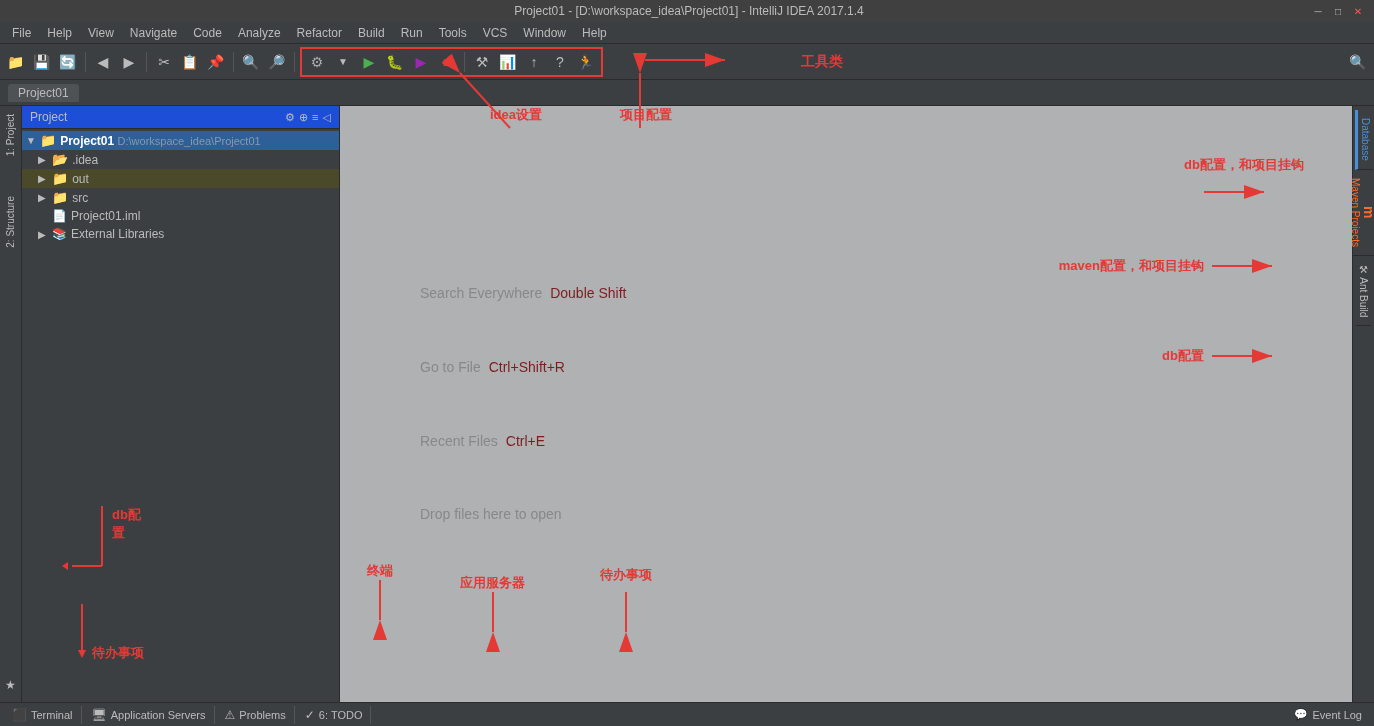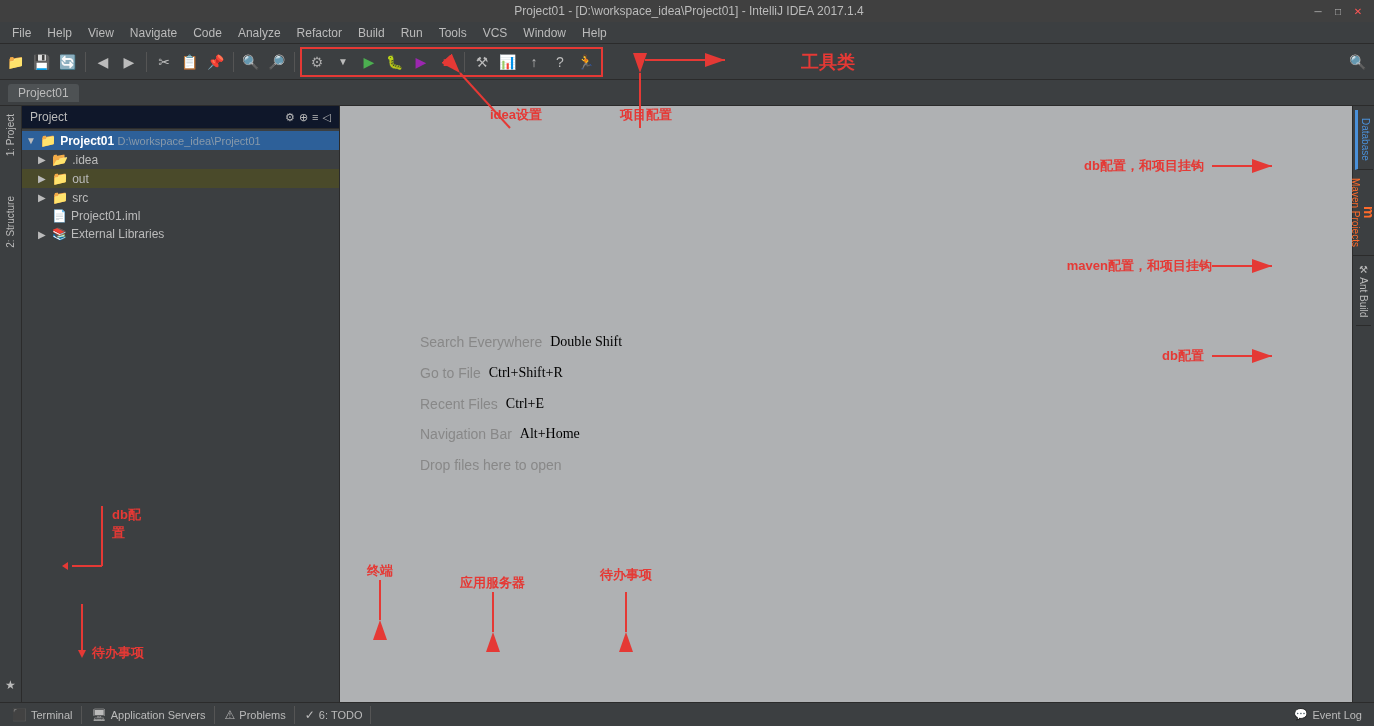--- a/index.html
+++ b/index.html
@@ -110,21 +110,21 @@
       background: #3C3F41;
       display: flex;
       flex-direction: column;
       border-right: 1px solid #2B2B2B;
     }
     #project-panel-header {
       display: flex;
       align-items: center;
       justify-content: space-between;
       padding: 4px 8px;
-      background: #0f172a;
+      background: #1d4ed8;
       border-bottom: 1px solid #2B2B2B;
     }
     #project-panel-header .panel-title { color: #BBBBBB; font-size: 12px; }
     #project-panel-header .panel-icons { display: flex; gap: 4px; }
     #project-panel-header .panel-icons span { color: #BBBBBB; font-size: 11px; cursor: pointer; }
 
     #project-tree {
       flex: 1;
       overflow-y: auto;
       padding: 2px 0;
@@ -154,23 +154,24 @@
     #welcome-content {
       flex: 1;
       display: flex;
       flex-direction: column;
       align-items: flex-start;
       justify-content: center;
       padding: 40px 80px;
       color: #888;
       font-size: 14px;
       line-height: 2.2;
+      gap: 43px;
     }
     .welcome-line { display: flex; align-items: center; gap: 8px; }
-    .welcome-line .shortcut { color: #000000; font-family: Liberation Serif, serif; }
+    .welcome-line .shortcut { color: #7f1d1d; }
 
     
     #right-sidebar {
       width: 22px;
       background: #3C3F41;
       display: flex;
       flex-direction: column;
       align-items: center;
       padding-top: 4px;
       border-left: 1px solid #2B2B2B;
@@ -289,21 +290,21 @@
   <div style="position:relative; margin-left: 40px;">
     <svg width="150" height="30" style="overflow:visible">
       <line x1="0" y1="15" x2="80" y2="15" stroke="#E53935" stroke-width="2" marker-end="url(#arrowhead)"></line>
       <defs>
         <marker id="arrowhead" markerWidth="10" markerHeight="7" refX="10" refY="3.5" orient="auto">
           <polygon points="0 0, 10 3.5, 0 7" fill="#E53935"></polygon>
         </marker>
       </defs>
     </svg>
   </div>
-  <div style="color:#E53935; font-size:18px; font-weight:bold; margin-left:4px;">工具类</div>
+  <div style="color:#E53935; font-size:14px; font-weight:bold; margin-left:4px;">工具类</div>
 
   <div style="margin-left:auto;">
     <div class="toolbar-btn">🔍</div>
   </div>
 </div>
 
 <div id="project-tab">
   <div class="tab">Project01</div>
 </div>
 
@@ -401,24 +402,20 @@
       </div>
       <div class="welcome-line">
         <span>Go to File</span>
         <span class="shortcut">Ctrl+Shift+R</span>
       </div>
       <div class="welcome-line">
         <span>Recent Files</span>
         <span class="shortcut">Ctrl+E</span>
       </div>
       <div class="welcome-line">
-        <span>Navigation Bar</span>
-        <span class="shortcut">Alt+Home</span>
-      </div>
-      <div class="welcome-line">
         <span>Drop files here to open</span>
       </div>
     </div>
 
     <div style="position:absolute; top:0; left:150px;">
       <div style="color:#E53935; font-size:13px; font-weight:bold; margin-bottom:4px;">idea设置</div>
       <svg width="40" height="60" style="overflow:visible;">
         <line x1="20" y1="0" x2="-30" y2="-55" stroke="#E53935" stroke-width="2" marker-end="url(#ah2)"></line>
         <defs>
           <marker id="ah2" markerWidth="10" markerHeight="7" refX="0" refY="3.5" orient="auto">
@@ -433,33 +430,33 @@
       <svg width="40" height="60" style="overflow:visible;">
         <line x1="20" y1="0" x2="20" y2="-55" stroke="#E53935" stroke-width="2" marker-end="url(#ah3)"></line>
         <defs>
           <marker id="ah3" markerWidth="10" markerHeight="7" refX="0" refY="3.5" orient="auto">
             <polygon points="10 0, 0 3.5, 10 7" fill="#E53935"></polygon>
           </marker>
         </defs>
       </svg>
     </div>
 
-    <div style="position:absolute; top:50px; right:60px; display:flex; align-items:center; gap:8px;">
+    <div style="position:absolute; top:50px; right:48px; display:flex; align-items:center; gap:8px;flex-direction:column;">
       <div style="color:#E53935; font-size:13px; font-weight:bold;">db配置，和项目挂钩</div>
       <svg width="80" height="20" style="overflow:visible;">
         <line x1="0" y1="10" x2="60" y2="10" stroke="#E53935" stroke-width="2" marker-end="url(#ah4)"></line>
         <defs>
           <marker id="ah4" markerWidth="10" markerHeight="7" refX="10" refY="3.5" orient="auto">
             <polygon points="0 0, 10 3.5, 0 7" fill="#E53935"></polygon>
           </marker>
         </defs>
       </svg>
     </div>
 
-    <div style="position:absolute; top:150px; right:60px; display:flex; align-items:center; ">
+    <div style="position:absolute; top:150px; right:60px; display:flex; align-items:center; gap:8px;">
       <div style="color:#E53935; font-size:13px; font-weight:bold;">maven配置，和项目挂钩</div>
       <svg width="80" height="20" style="overflow:visible;">
         <line x1="0" y1="10" x2="60" y2="10" stroke="#E53935" stroke-width="2" marker-end="url(#ah5)"></line>
         <defs>
           <marker id="ah5" markerWidth="10" markerHeight="7" refX="10" refY="3.5" orient="auto">
             <polygon points="0 0, 10 3.5, 0 7" fill="#E53935"></polygon>
           </marker>
         </defs>
       </svg>
     </div>

